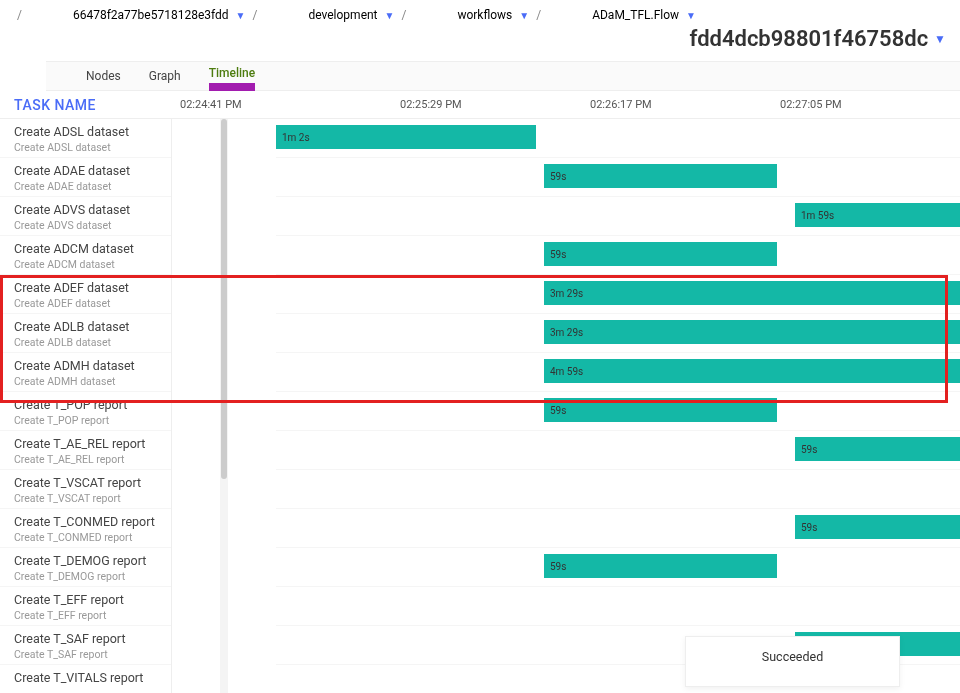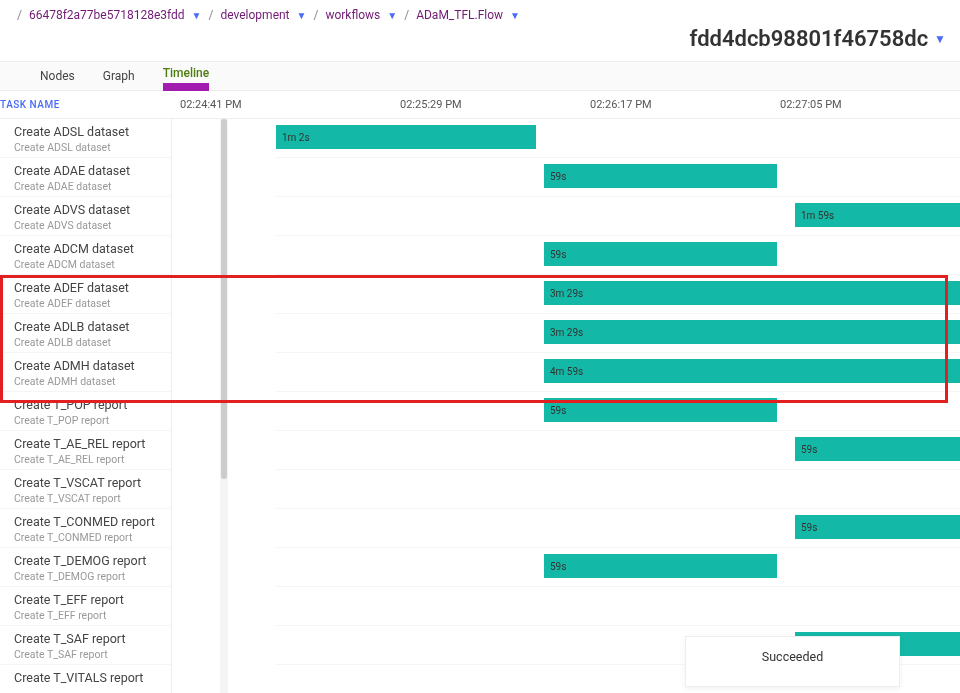--- a/index.html
+++ b/index.html
@@ -1,27 +1,27 @@
 <!DOCTYPE html>
 <html><head>
   <meta charset="utf-8">
   <style>
     * { margin:0; padding:0; box-sizing:border-box; }
     body { font-family: -apple-system, "Segoe UI", Roboto, Arial, sans-serif; color:#333; width:960px; height:693px; overflow:hidden; background:#fff; position:relative; }
     .breadcrumb { display:flex; align-items:center; font-size:12px; color:#555; padding:8px 14px 2px; gap:4px; }
     .breadcrumb span.sep { color:#888; margin:0 3px; }
-    .breadcrumb .crumb { color:#701a75; cursor:pointer; }
+    .breadcrumb .crumb { color:#000000; cursor:pointer;margin-left:44px; }
     .breadcrumb .chev { color:#4a6cf7; font-size:10px; margin-left:3px; }
     .page-title { font-size:22px; font-weight:600; padding:2px 14px 10px; display:flex; align-items:center; gap:6px;justify-content:flex-end; }
     .page-title .chev { color:#4a6cf7; font-size:12px; }
-    .tabs { display:flex; gap:28px; border-top:1px solid #eee; border-bottom:1px solid #eee; background:#fafafa; padding:0 40px; height:30px; align-items:center; font-size:12px; color:#444; }
+    .tabs { display:flex; gap:28px; border-top:1px solid #eee; border-bottom:1px solid #eee; background:#fafafa; padding:0 40px; height:30px; align-items:center; font-size:12px; color:#444;margin-left:46px; }
     .tab { cursor:pointer; height:100%; display:flex; align-items:center; }
     .tab.active { color:#4d7c0f; font-weight:500; border-bottom:8px solid #a21caf; margin-bottom:-1px; }
     .header-row { display:flex; font-size:11px; color:#666; border-bottom:1px solid #eee; height:28px; align-items:center; }
-    .hdr-task { width:172px; color:#4a6cf7; font-weight:500; font-size:10px; letter-spacing:0.5px; }
+    .hdr-task { width:172px; padding-left:14px; color:#4a6cf7; font-weight:500; font-size:14px; letter-spacing:0.5px; }
     .hdr-times { flex:1; position:relative; height:100%; }
     .time-tick { position:absolute; top:7px; font-size:11px; color:#555; }
     .body-area { display:flex; height:575px;gap:48px; }
     .task-col { width:172px; overflow:hidden; border-right:1px solid #eee; }
     .scroll-gutter { width:8px; background:#f4f4f4; position:relative; }
     .scroll-thumb { position:absolute; left:1px; top:0; width:6px; height:360px; background:#ccc; border-radius:3px; }
     .gantt-col { flex:1; position:relative; overflow:hidden; }
     .task-row { height:39px; padding:5px 0 0 14px; border-bottom:1px solid #f5f5f5; }
     .task-title { font-size:12.5px; color:#444; }
     .task-sub { font-size:10.5px; color:#999; margin-top:2px; }

